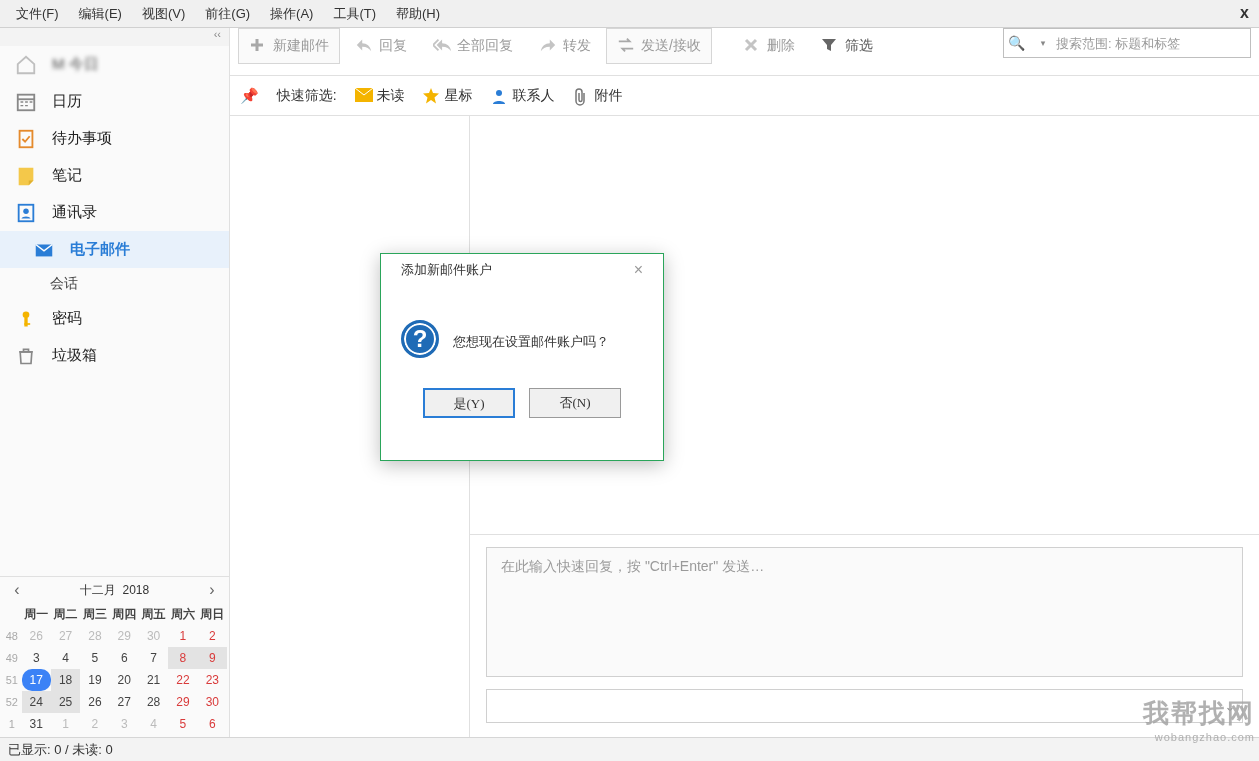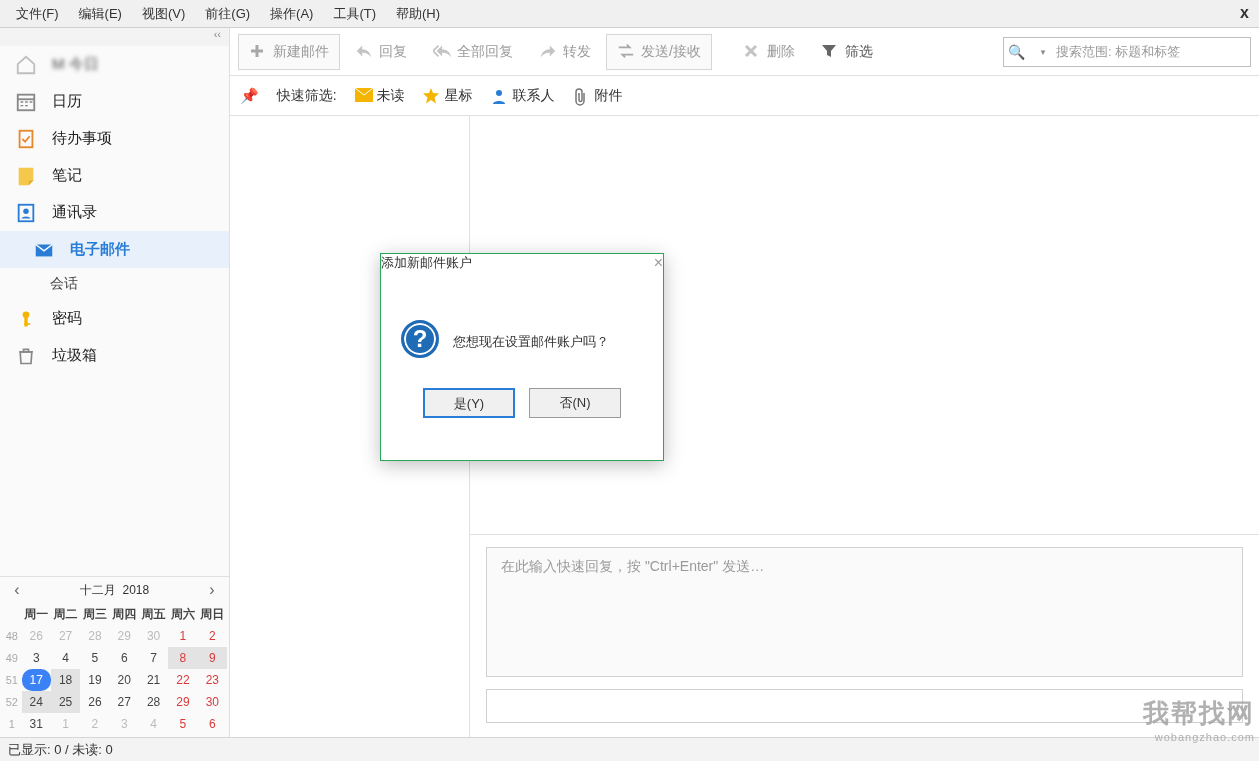--- a/index.html
+++ b/index.html
@@ -27,21 +27,21 @@
 .cal-table { width: 100%; border-collapse: collapse; table-layout: fixed; font-size: 12px; }
 .cal-table th, .cal-table td { text-align: center; height: 22px; width: 27px; color: #444; }
 .cal-table th:first-child, .cal-table td.wk { color: #aaa; font-size: 11px; width: 18px; }
 .cal-table td.out { color: #bbb; }
 .cal-table td.sun, .cal-table td.sat { color: #d93a3a; }
 .cal-table td.sel { background: #3b82f6; color: #fff; border-radius: 10px; }
 .cal-table td.hlt { background: #e3e3e3; }
 
 
 .main { position: absolute; left: 230px; top: 28px; right: 0; bottom: 24px; display: flex; flex-direction: column; }
-.toolbar { height: 48px; border-bottom: 1px solid #e0e0e0; display: flex; align-items: center; padding: 0 8px; gap: 4px; }
+.toolbar { height: 48px; border-bottom: 1px solid #e0e0e0; display: flex; padding: 0 8px; gap: 4px; }
 .tbtn { display: flex; align-items: center; height: 36px; padding: 0 10px; color: #9a9a9a; font-size: 14px; border: 1px solid transparent; }
 .tbtn.box { border: 1px solid #d6d6d6; background: #fafafa; }
 .tbtn .ti { width: 18px; height: 18px; margin-right: 6px; }
 .searchbox { margin-left: auto; width: 248px; height: 30px; border: 1px solid #bfbfbf; display: flex; align-items: center; }
 .searchbox .sic { width: 26px; text-align: center; color: #888; font-size: 14px; }
 .searchbox input { flex: 1; border: none; outline: none; font-size: 13px; color: #333; }
 .searchbox input::placeholder { color: #9a9a9a; }
 
 .filterbar { height: 40px; border-bottom: 1px solid #e0e0e0; display: flex; align-items: center; padding: 0 10px; gap: 18px; font-size: 14px; color: #333; }
 .filterbar .pin { color: #888; font-size: 15px; }
@@ -54,27 +54,27 @@
 .readpane .body { flex: 1; border-bottom: 1px solid #e0e0e0; }
 .replybox { height: 130px; margin: 12px 16px; border: 1px solid #d0d0d0; background: #fafafa; padding: 10px 14px; color: #9a9a9a; font-size: 14px; }
 .fromrow { height: 34px; margin: 0 16px 14px; border: 1px solid #d0d0d0; display: flex; align-items: center; }
 .fromrow .dd { margin-left: auto; width: 24px; text-align: center; color: #888; }
 
 
 .statusbar { position: absolute; left: 0; right: 0; bottom: 0; height: 24px; background: #f3f3f3; border-top: 1px solid #d6d6d6; display: flex; align-items: center; padding: 0 8px; font-size: 13px; color: #333; }
 
 
 .dialog { position: absolute; left: 380px; top: 253px; width: 284px; height: 208px; background: #fff; border: 1px solid #2aa55a; box-shadow: 0 4px 18px rgba(0,0,0,.25); }
-.dialog .titlebar { height: 32px; display: flex; align-items: flex-start; padding: 0 0; font-size: 13px; color: #333; }
+.dialog .titlebar { height: 32px; display: flex; align-items: center; padding: 0 20px; font-size: 13px; color: #333; }
 .dialog .titlebar .dx { margin-left: auto; color: #999; font-size: 16px; }
 .dialog .bodyrow { display: flex; align-items: center; padding: 34px 20px 30px; gap: 14px; }
 .dialog .qcircle { width: 38px; height: 38px; border-radius: 50%; background: #1f6bb6; color: #fff; display: flex; align-items: center; justify-content: center; font-size: 24px; font-weight: bold; border: 3px solid #1f6bb6; box-shadow: inset 0 0 0 2px #fff; }
 .dialog .msg { font-size: 13px; color: #333; margin-top: 6px; }
 .dialog .btnrow { display: flex; gap: 14px; justify-content: center; padding-bottom: 14px; }
-.dialog .dbtn { width: 92px; height: 30px; border: 1px solid #9a9a9a; background: #f0f0f0; font-size: 13px; text-align: center; line-height: 28px; }
+.dialog .dbtn { width: 92px; height: 30px; border: 1px solid #9a9a9a; background: #f0f0f0; font-size: 13px; text-align: center; line-height: 28px; font-family: Liberation Serif, serif; }
 .dialog .dbtn.primary { border: 2px solid #2a7dd6; }
 
 
 .watermark { position: absolute; right: 4px; bottom: 18px; color: #a4a4a4; opacity: .85; pointer-events: none; }
 .watermark .wm1 { font-size: 26px; font-weight: bold; letter-spacing: 2px; }
 .watermark .wm2 { font-size: 11px; letter-spacing: 1px; text-align: right; }
 
 svg { display: block; }
 </style>
 </head>

